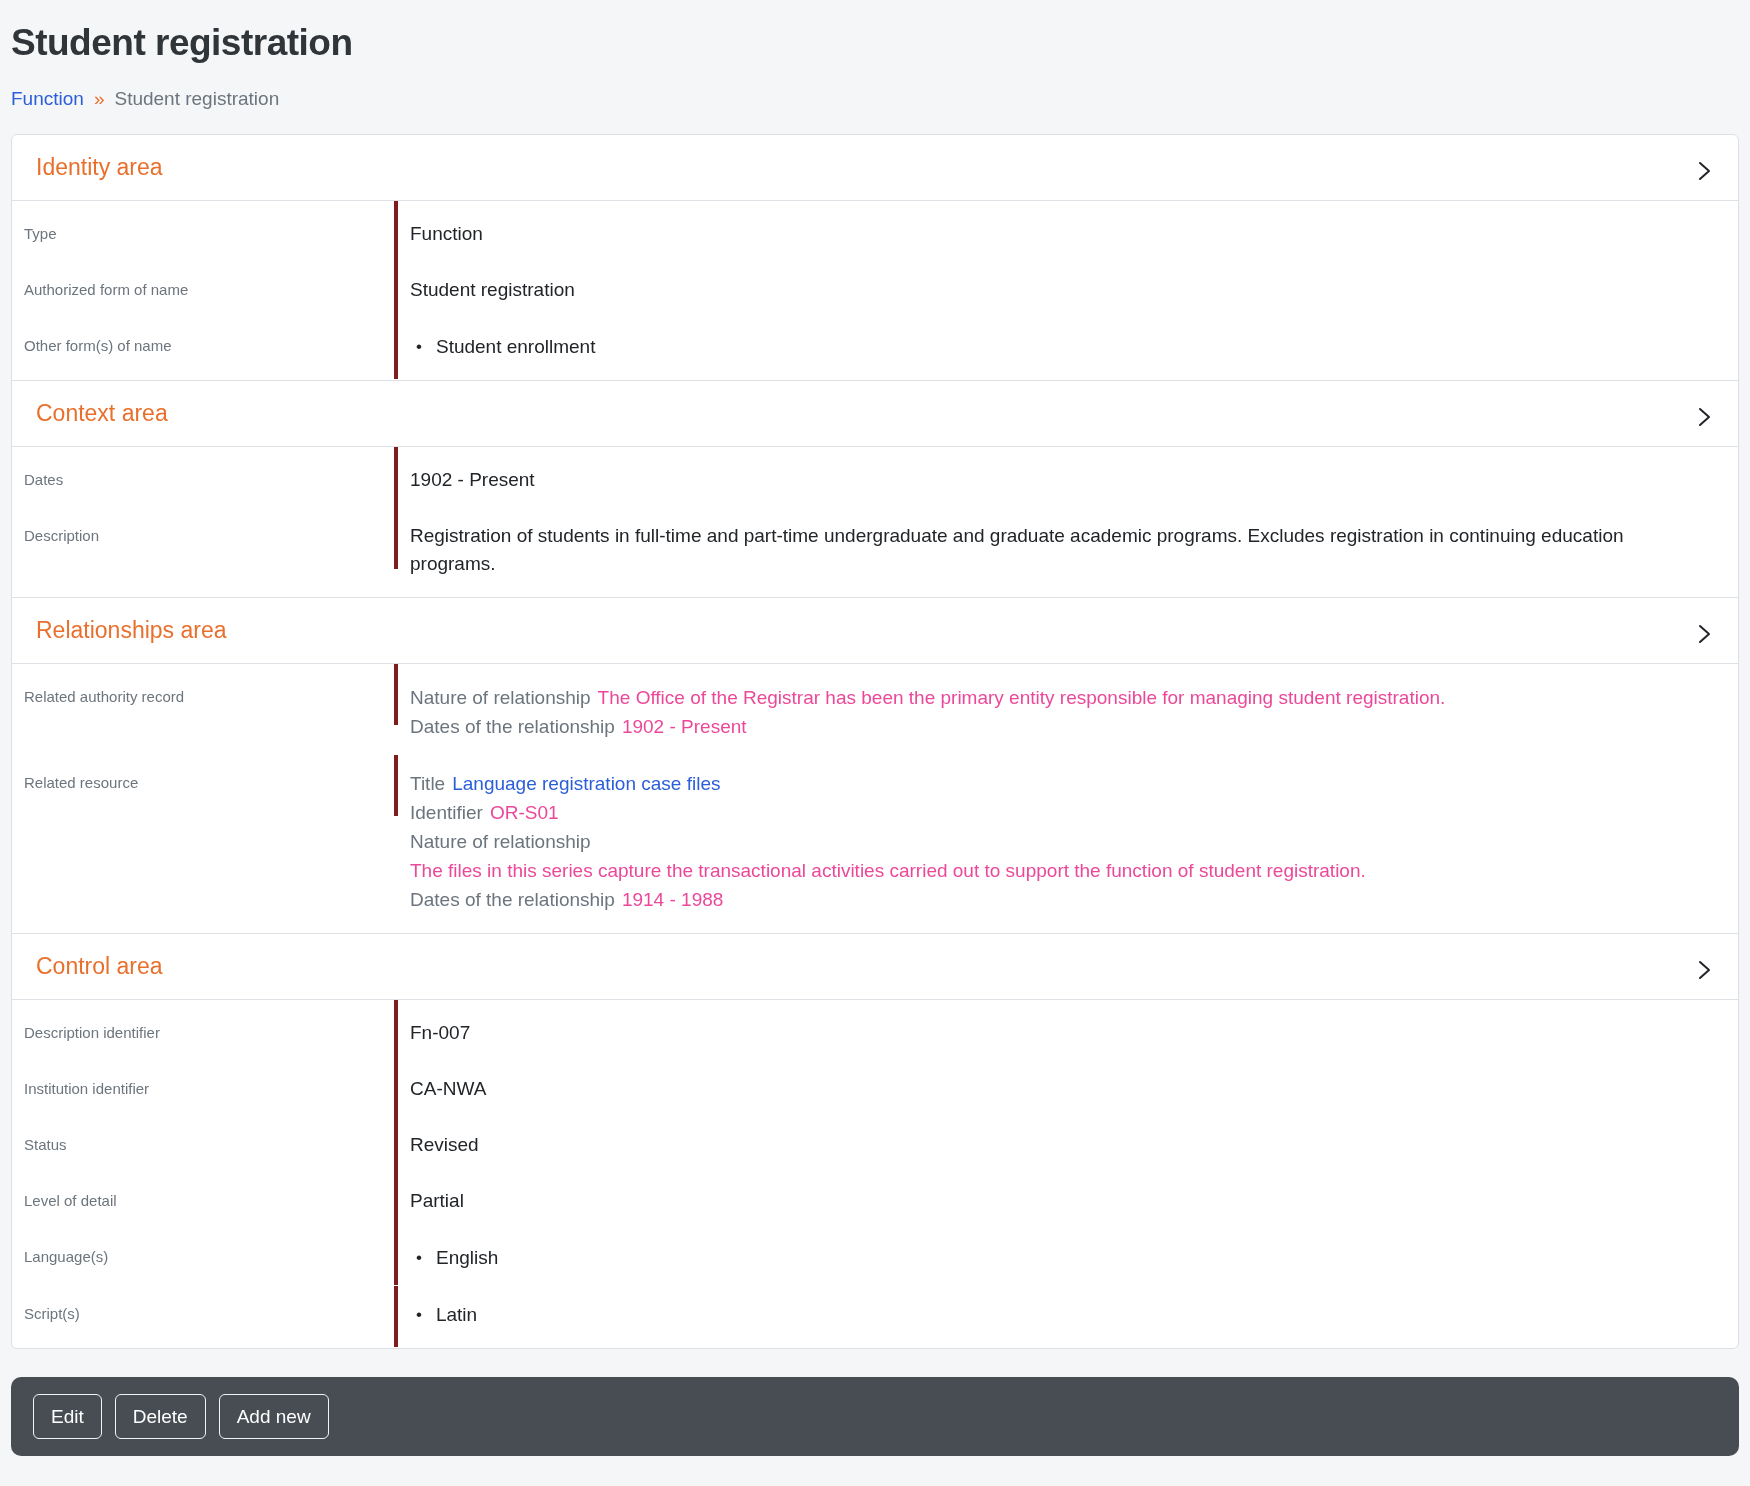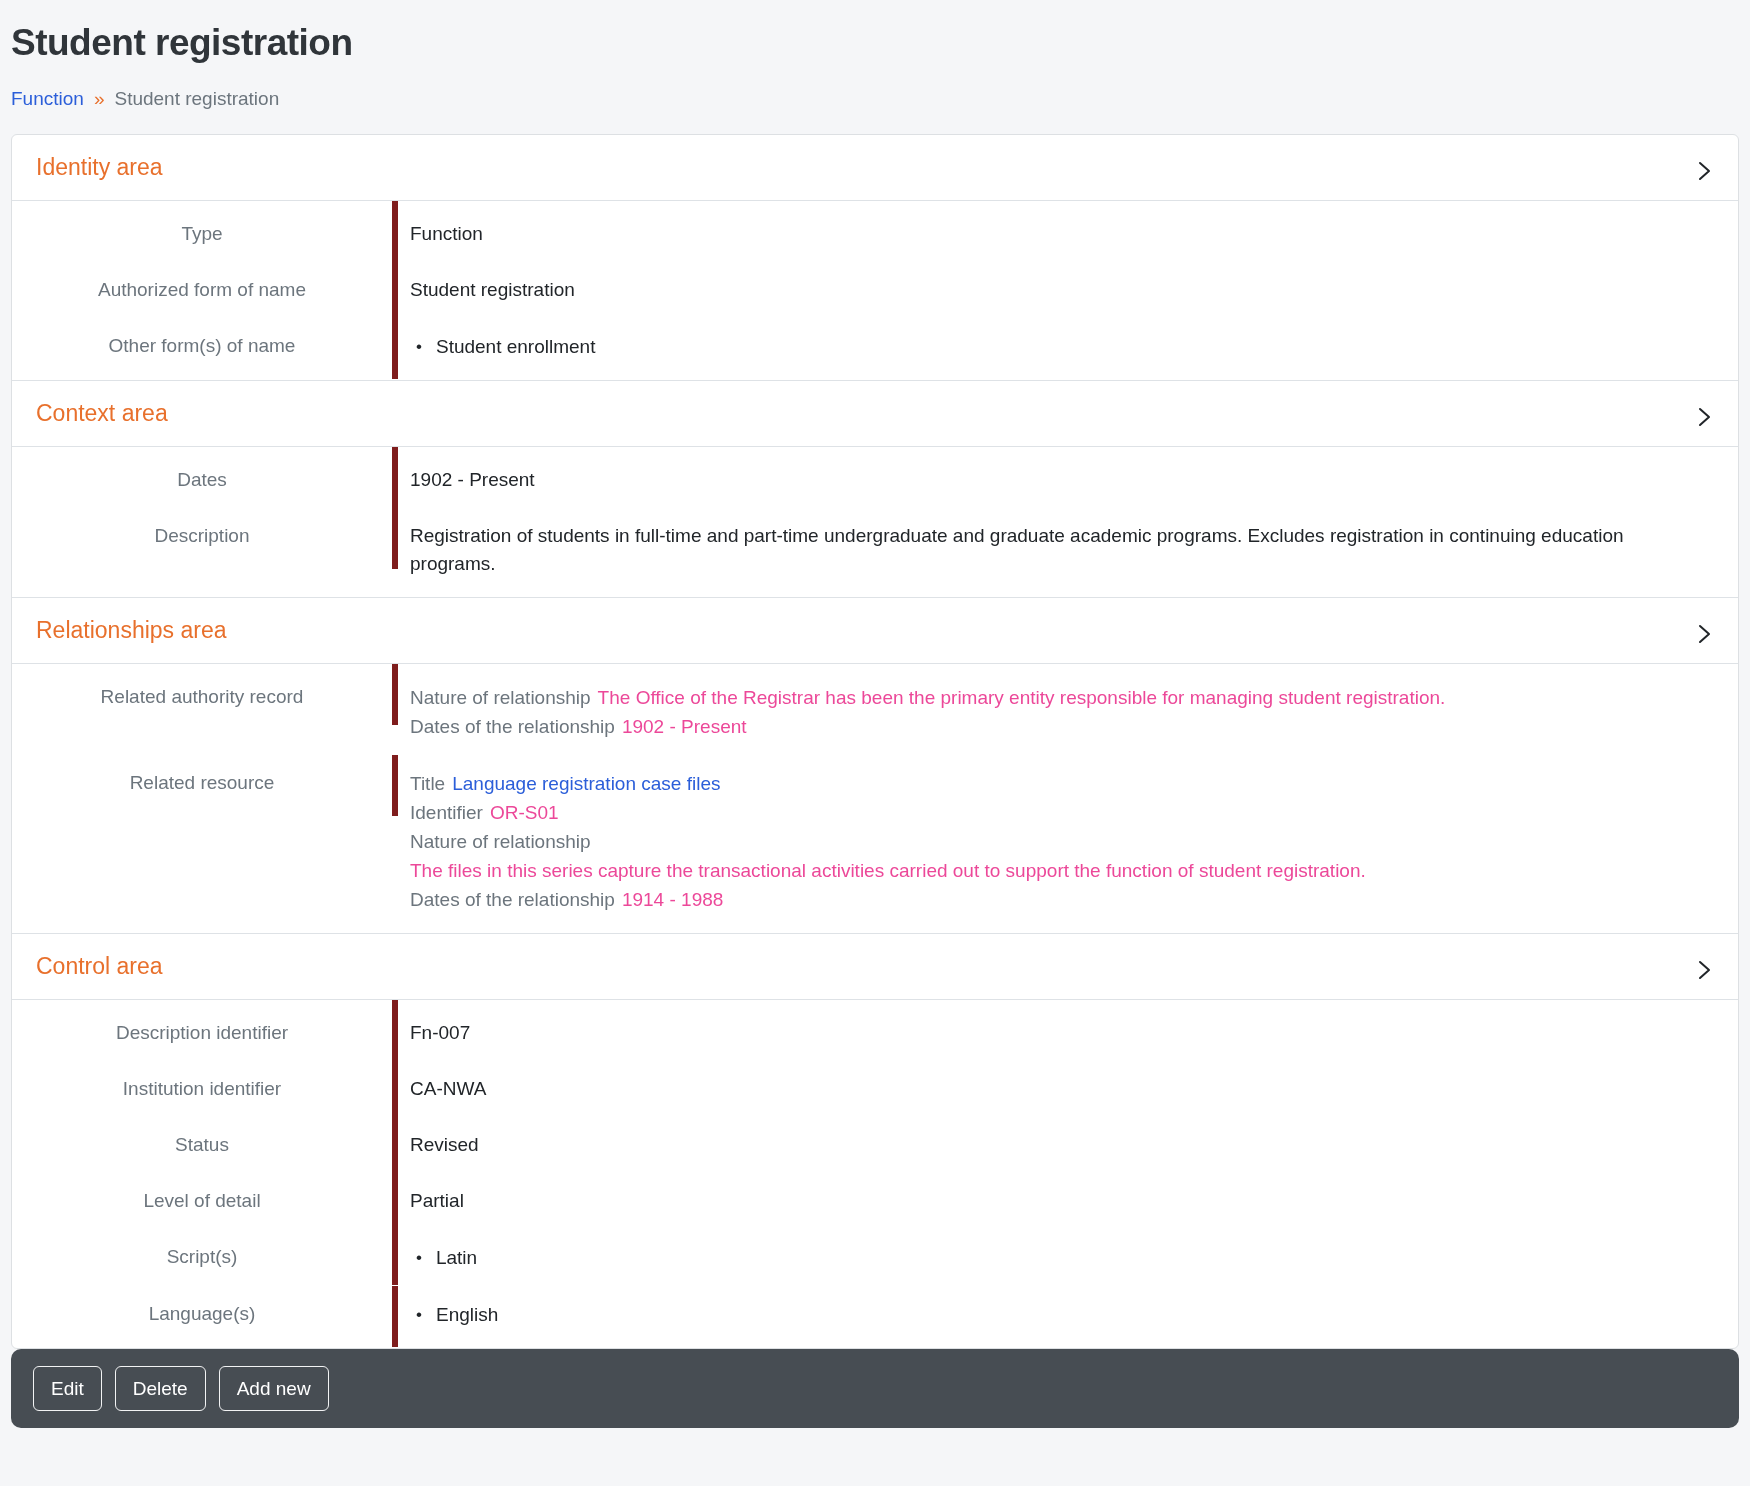--- a/index.html
+++ b/index.html
@@ -54,25 +54,25 @@
   .chevron {
     width: 20px; height: 20px;
     display: inline-block;
     flex: 0 0 auto;
   }
 
   
   .field-row { display: flex; align-items: flex-start; }
   .field-label {
     flex: 0 0 386px;
-    text-align: center;
+    text-align: left;
     color: #6c757d;
-    font-size: 19px;
+    font-size: 15px;
     padding: 14px 12px 14px 12px;
-    border-right: 6px solid #7f1d1d;
+    border-right: 4px solid #7f1d1d;
     line-height: 28px;
   }
   .field-row:first-child .field-label, .field-row:first-child .field-value { padding-top: 19px; }
   .field-row:last-child .field-label, .field-row:last-child .field-value { padding-bottom: 19px; }
   .field-value {
     flex: 1 1 auto;
     font-size: 19px;
     color: #212529;
     padding: 14px 24px 14px 12px;
     line-height: 28px;
@@ -81,20 +81,21 @@
   .bullet-dot::before { content: "\2022"; font-size: 17px; margin: 0 14px 0 6px; color: #212529; }
 
   
   .rel-line { line-height: 29px; }
   .rel-key { color: #6c757d; margin-right: 7px; }
   .rel-text { color: #ec4899; }
   a.rel-link { color: #2b5ed9; text-decoration: none; cursor: pointer; }
 
   
   .action-bar {
+    margin-top: 28px;
     background: #474d53;
     border-radius: 10px;
     padding: 17px 22px;
     display: flex;
     align-items: center;
     gap: 13px;
   }
   .action-btn {
     background: transparent;
     border: 1px solid #f2f3f4;
@@ -240,34 +241,34 @@
         </div>
         <div class="field-row">
           <div class="field-label">Status</div>
           <div class="field-value">Revised</div>
         </div>
         <div class="field-row">
           <div class="field-label">Level of detail</div>
           <div class="field-value">Partial</div>
         </div>
         <div class="field-row">
+          <div class="field-label">Language(s)</div>
+          <div class="field-value">
+            <span class="bullet-item">
+                <span class="bullet-dot"></span>
+                <span>English</span>
+              </span>
+          </div>
+        </div>
+        <div class="field-row">
           <div class="field-label">Script(s)</div>
           <div class="field-value">
             <span class="bullet-item">
                 <span class="bullet-dot"></span>
                 <span>Latin</span>
-              </span>
-          </div>
-        </div>
-        <div class="field-row">
-          <div class="field-label">Language(s)</div>
-          <div class="field-value">
-            <span class="bullet-item">
-                <span class="bullet-dot"></span>
-                <span>English</span>
               </span>
           </div>
         </div>
       </div>
     </div>
 
   </div>
 
   <div class="action-bar">
     <button class="action-btn">Edit</button>

